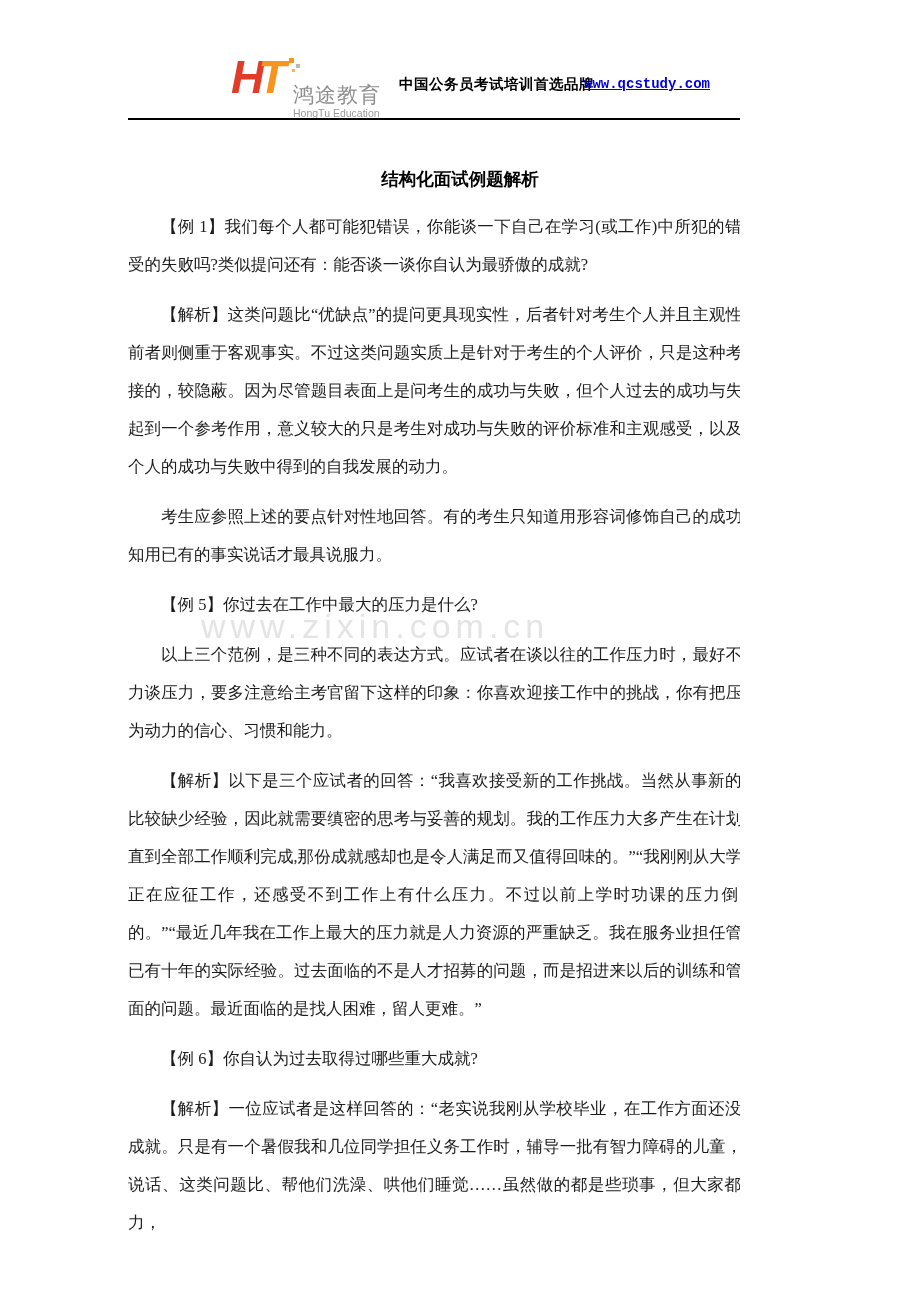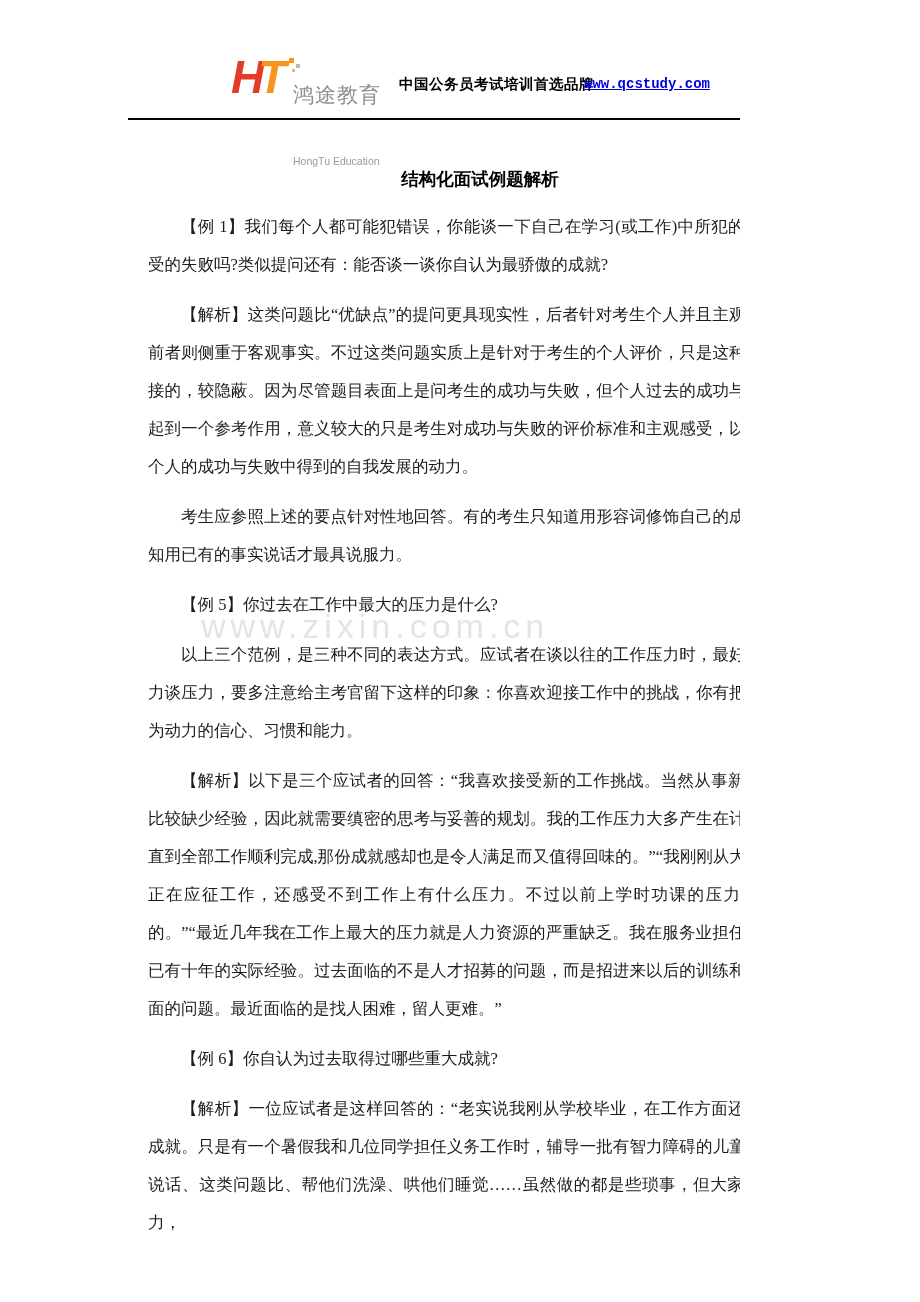--- a/index.html
+++ b/index.html
@@ -26,21 +26,21 @@
   .px1{left:58px;top:2px;width:5px;height:5px;background:#f7941e;}
   .px2{left:65px;top:8px;width:4px;height:4px;background:#b9b9b9;}
   .px3{left:61px;top:13px;width:3px;height:3px;background:#f7b35c;}
   .logo-text{position:absolute;left:62px;top:3px;}
   .logo-cn{
     font-family:"Liberation Sans","DejaVu Sans",sans-serif;
     font-size:21px;line-height:24px;color:#8e8e8e;letter-spacing:1px;white-space:nowrap;margin-top:24px;
   }
   .logo-en{
     font-family:"Liberation Sans","DejaVu Sans",sans-serif;
-    font-size:10.5px;line-height:13px;color:#9a9a9a;white-space:nowrap;margin-top:48px;
+    font-size:10.5px;line-height:13px;color:#9a9a9a;white-space:nowrap;
   }
   .tagline{
     position:absolute;left:399px;top:74px;
     font-family:"Liberation Sans","DejaVu Sans",sans-serif;
     font-weight:bold;font-size:14.5px;line-height:20px;color:#000000;
     letter-spacing:0.5px;white-space:nowrap;
   }
   .site-link{
     position:absolute;left:584px;top:74px;
     font-family:"Liberation Mono","DejaVu Sans Mono",monospace;
@@ -58,21 +58,20 @@
     font-size:34px;line-height:56px;letter-spacing:5px;
     color:#e4e4e4;white-space:nowrap;
     z-index:0;user-select:none;
   }
   
   .doc{
     position:absolute;left:128px;top:160px;width:664px;
     z-index:1;
     font-size:16.5px;line-height:38px;
     text-align:justify;
-    margin-left:20px;
   }
   .doc-title{
     margin:0 0 10px 0;
     text-align:center;
     font-size:17.5px;font-weight:bold;color:#000;
     line-height:38px;
   }
   .doc p{
     margin:0 0 12px 0;
     text-indent:2em;

